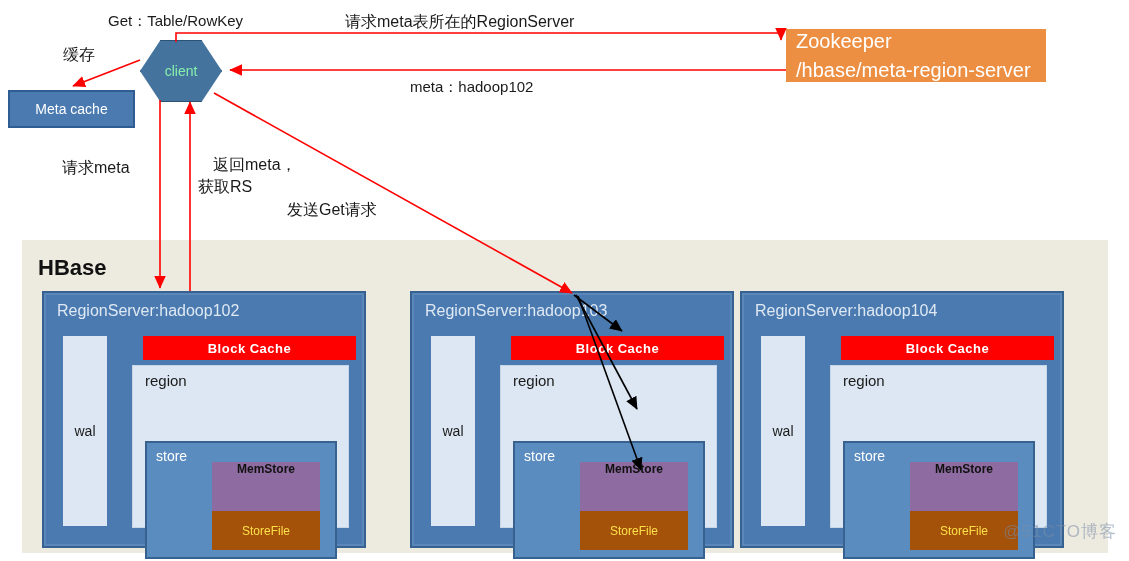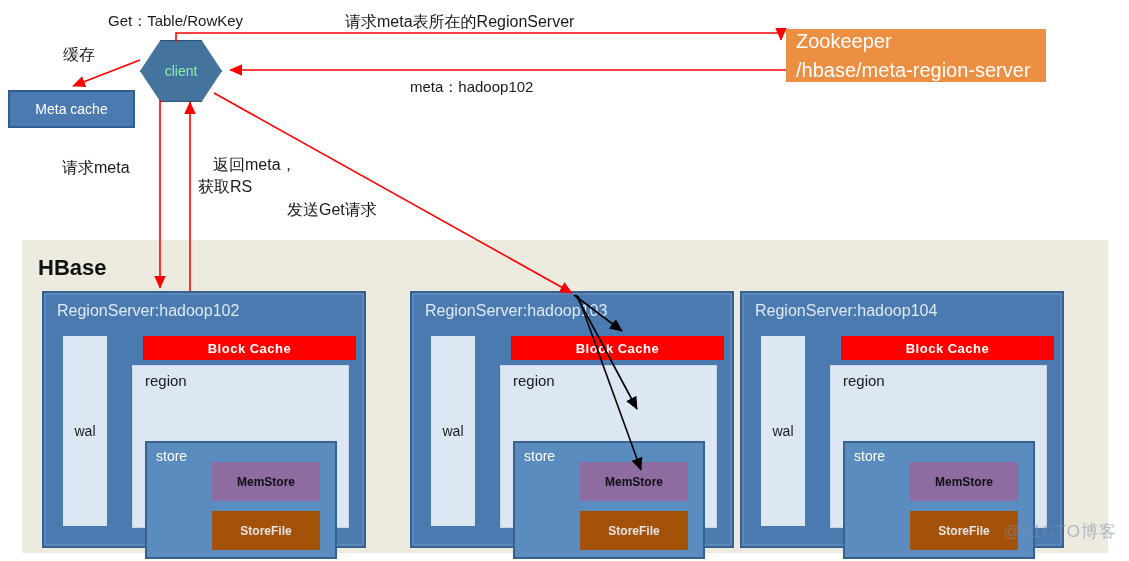--- a/index.html
+++ b/index.html
@@ -184,37 +184,37 @@
   }
   .store-label {
     position: absolute;
     left: 9px; top: 5px;
     font-size: 14px;
     color: #ffffff;
   }
   .memstore {
     position: absolute;
     left: 65px; top: 19px;
-    width: 108px; height: 39px;
+    width: 108px; height: 49px;
     background: #8e6ca1;
     display: flex;
-    align-items: center;
+    align-items: flex-start;
     justify-content: center;
   }
   .memstore span { color: #111111; font-size: 12px; font-weight: bold; }
   .storefile {
     position: absolute;
     left: 65px; top: 68px;
     width: 108px; height: 39px;
     background: #a4510a;
     display: flex;
     align-items: center;
     justify-content: center;
   }
-  .storefile span { color: #e5e5e5; font-size: 12px; font-weight: bold; text-align: right; }
+  .storefile span { color: #fde047; font-size: 12px; font-weight: normal; text-align: right; }
 
   
   #watermark {
     position: absolute;
     right: 12px; bottom: 18px;
     color: rgba(120,140,165,0.55);
     font-size: 17px;
     z-index: 60;
     letter-spacing: 1px;
   }

